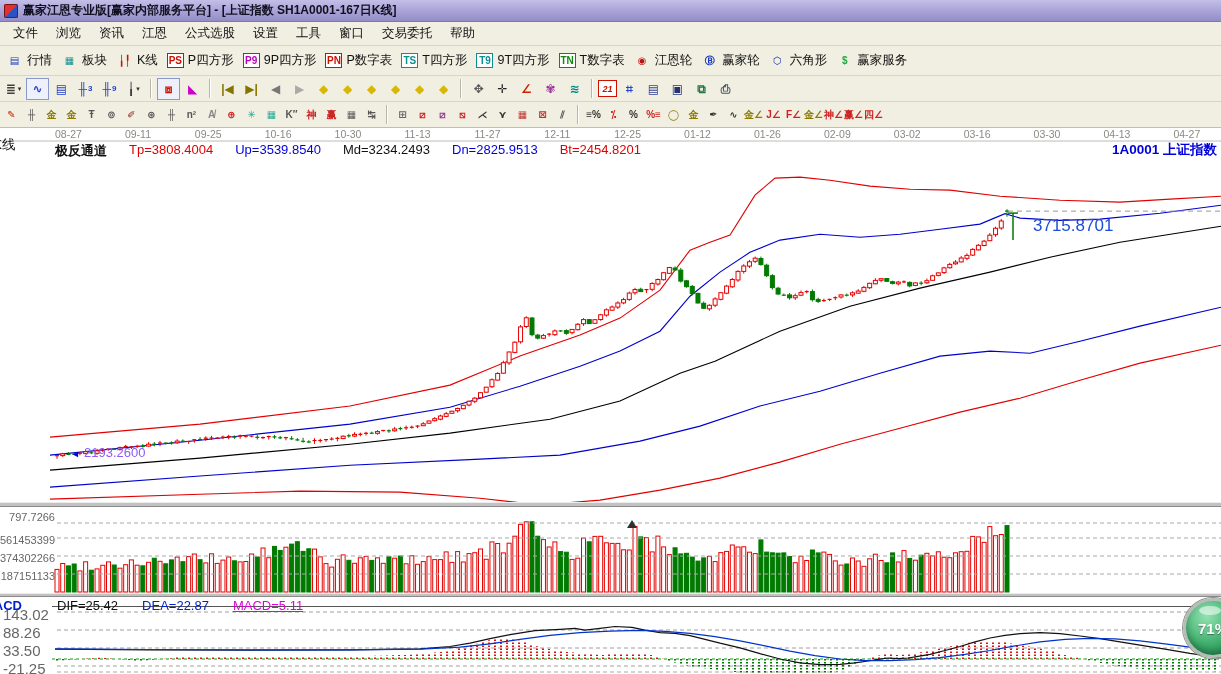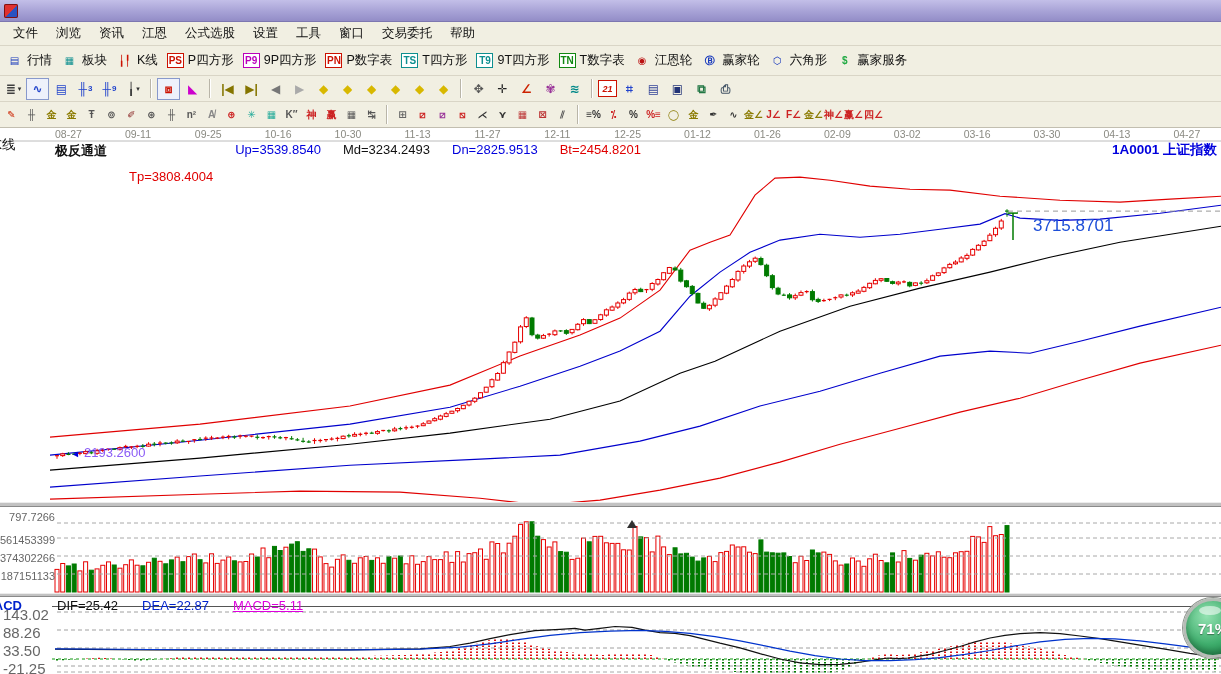--- a/index.html
+++ b/index.html
@@ -73,20 +73,21 @@
   }
   .gauge span{color:#fff;font-weight:bold;font-size:15px;text-shadow:0 1px 1px rgba(0,0,0,.4);}
   .gauge::before{content:"";position:absolute;top:5px;left:13px;width:22px;height:9px;border-radius:50%;
     background:rgba(255,255,255,.55);}
 </style>
 </head>
 <body>
 
 <div class="titlebar">
   <span class="appicon"></span>
+  <span class="titletext">赢家江恩专业版[赢家内部服务平台] - [上证指数  SH1A0001-167日K线]</span>
 </div>
 
 <div class="menubar" id="menubar">
     <span class="mitem">文件</span>
     <span class="mitem">浏览</span>
     <span class="mitem">资讯</span>
     <span class="mitem">江恩</span>
     <span class="mitem">公式选股</span>
     <span class="mitem">设置</span>
     <span class="mitem">工具</span>
@@ -972,21 +973,21 @@
   </svg>
 
 <div class="split split1"></div>
 <div class="split split2"></div>
 
 <span class="ovl kline-tab">K线</span>
 
 <div class="ovl indrow">
   <span class="indname">极反通道</span>
 
-<span style="color: rgb(224, 0, 0); margin-top: 27px;">Tp=3808.4004</span>
+<span style="color: rgb(224, 0, 0);">Tp=3808.4004</span>
     <span style="color: rgb(0, 0, 221);">Up=3539.8540</span>
     <span style="color: rgb(17, 17, 17);">Md=3234.2493</span>
     <span style="color: rgb(0, 0, 221);">Dn=2825.9513</span>
     <span style="color: rgb(224, 0, 0);">Bt=2454.8201</span>
   </div>
 
 <span class="ovl symbol">1A0001  上证指数</span>
 <span class="ovl lastprice">3715.8701</span>
 <span class="ovl startarrow">◄</span>
 <span class="ovl startprice">2193.2600</span>

